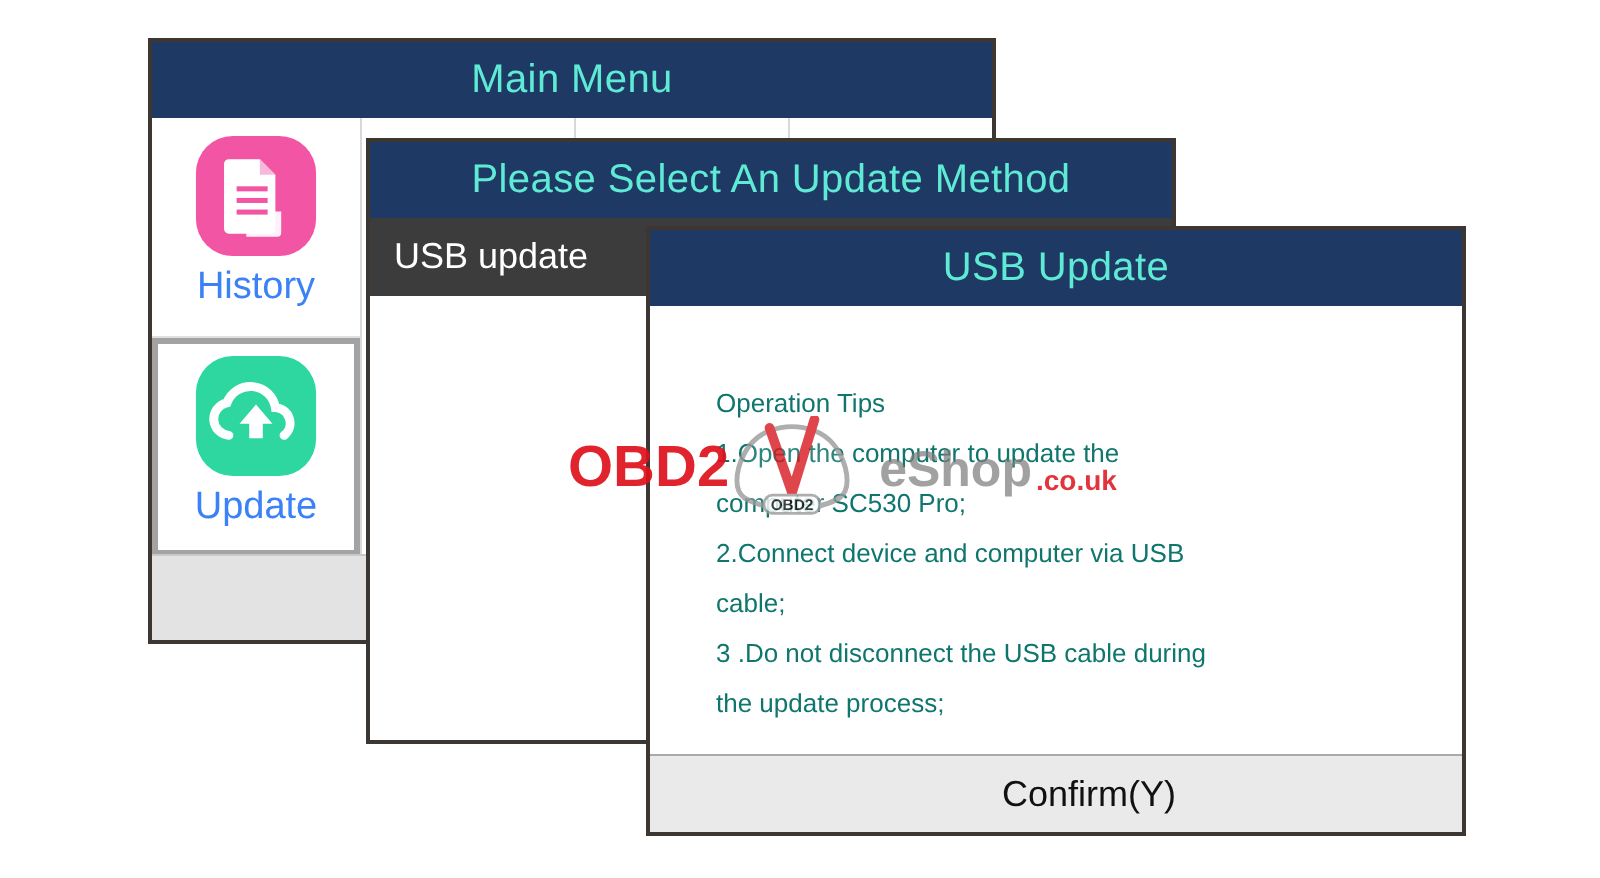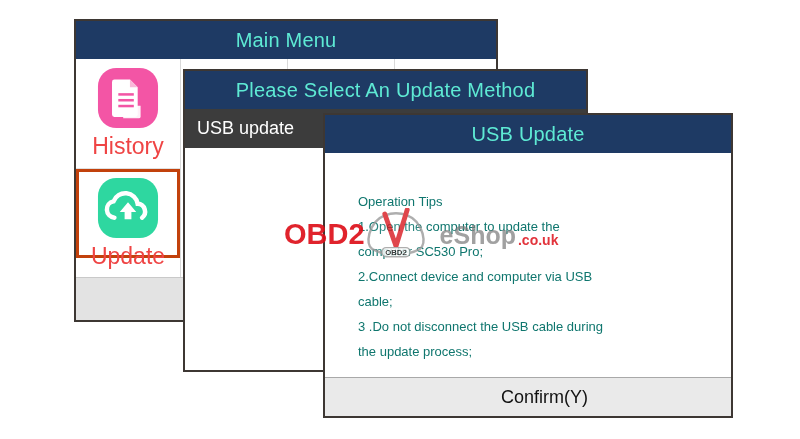--- a/index.html
+++ b/index.html
@@ -14,24 +14,24 @@
   }
   
   #win-main{left:74px;top:19px;width:424px;height:303px;z-index:1;}
   #main-grid{position:relative;width:100%;height:261px;background:#ffffff;}
   .menu-col-line{position:absolute;top:0;bottom:42px;width:1px;background:#d9d9d9;}
   .menu-cell{
     position:absolute;left:0;width:104px;box-sizing:border-box;display:flex;flex-direction:column;
     align-items:center;border-bottom:1px solid #e0e0e0;
   }
   #cell-history{top:0;height:110px;}
-  #cell-update{top:110px;height:89px;border:3px solid #c2410c;}
+  #cell-update{top:110px;height:109px;border:3px solid #a3a3a3;}
   .menu-icon{margin-top:8px;width:62px;height:62px;flex:0 0 auto;}
   #cell-update .menu-icon{margin-top:5px;}
-  .menu-label{margin-top:4px;font-size:23px;color:#ef4444;}
+  .menu-label{margin-top:4px;font-size:19px;color:#3b82f6;}
   #main-footer{position:absolute;left:0;right:0;bottom:0;height:42px;background:#e3e3e3;border-top:1px solid #c9c9c9;}
   
   #win-method{left:183px;top:69px;width:405px;height:303px;z-index:2;}
   .list-row{
     height:39px;background:#3c3c3c;color:#ffffff;display:flex;align-items:center;
     padding-left:12px;font-size:18px;
   }
   
   #win-usb{left:323px;top:113px;width:410px;height:305px;z-index:3;display:flex;flex-direction:column;}
   #usb-body{flex:1;padding:36px 30px 0 33px;font-size:13px;line-height:25px;color:#0f766e;}

